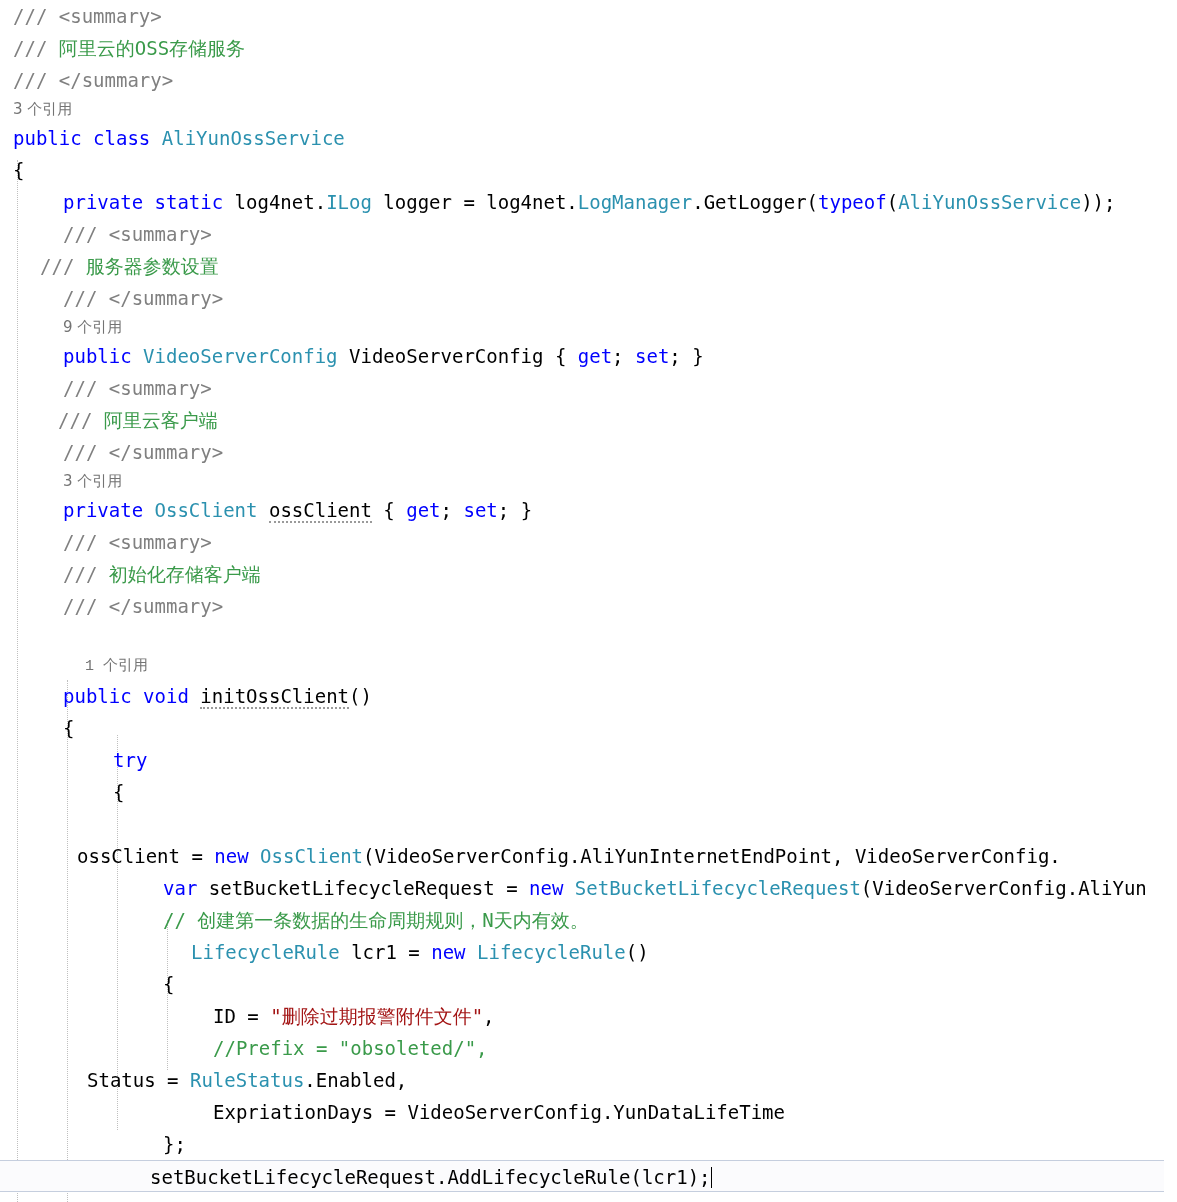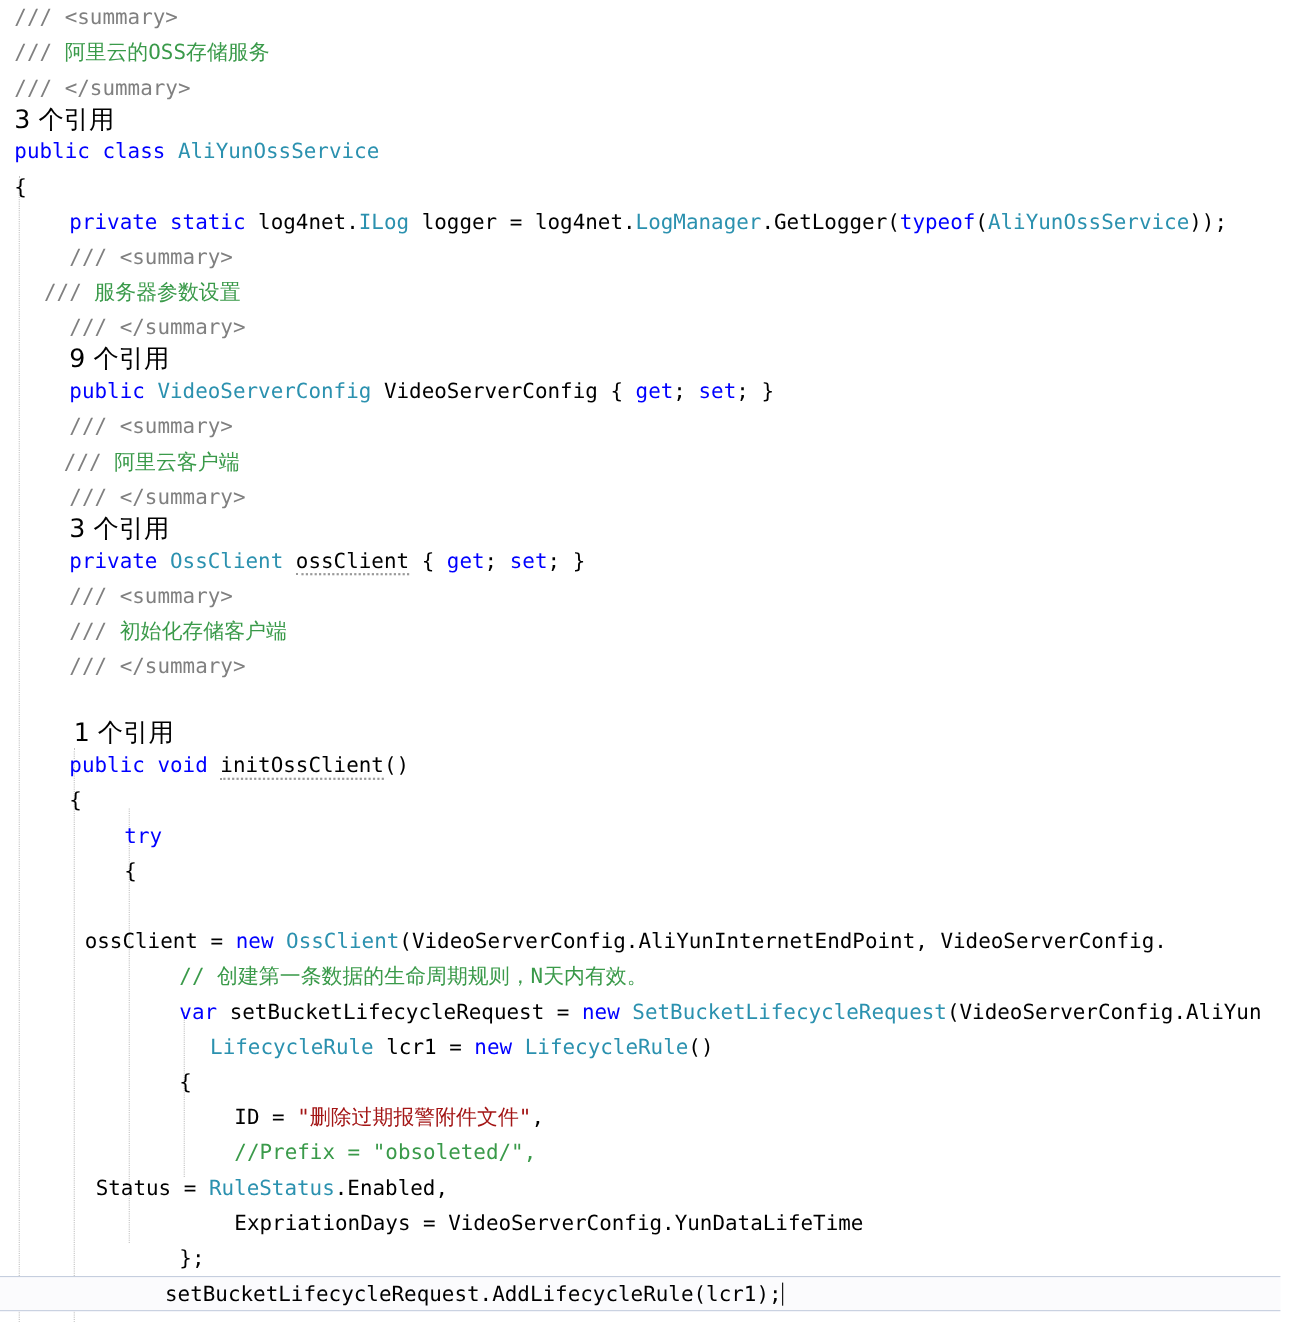--- a/index.html
+++ b/index.html
@@ -51,22 +51,22 @@
     font-size: 19px;
     letter-spacing: 0px;
     color: #000000;
     padding-left: 13px;
   }
 
   
   .line.codelens {
     height: 26px;
     line-height: 26px;
-    font-size: 23px;
-    color: #000000;
+    font-size: 15px;
+    color: #737373;
     font-family: "DejaVu Sans", "Liberation Sans", sans-serif;
   }
 
   
   .line.current {
     background: #fbfbfd;
     border-top: 1px solid #c5cede;
     border-bottom: 1px solid #c5cede;
     margin-left: -13px;
     padding-left: 13px;
@@ -121,29 +121,29 @@
       <div class="line" style="padding-left: 63px;"><span class="kw">public</span><span class="plain"> </span><span class="type">VideoServerConfig</span><span class="plain"> VideoServerConfig { </span><span class="kw">get</span><span class="plain">; </span><span class="kw">set</span><span class="plain">; }</span></div>
       <div class="line" style="padding-left: 63px;"><span class="cmt">///</span><span class="plain"> </span><span class="cmt">&lt;summary&gt;</span></div>
       <div class="line" style="padding-left: 58px;"><span class="cmt">///</span><span class="plain"> </span><span class="doc">阿里云客户端</span></div>
       <div class="line" style="padding-left: 63px;"><span class="cmt">///</span><span class="plain"> </span><span class="cmt">&lt;/summary&gt;</span></div>
       <div class="line codelens" style="padding-left: 63px;">3 个引用</div>
       <div class="line" style="padding-left: 63px;"><span class="kw">private</span><span class="plain"> </span><span class="type">OssClient</span><span class="plain"> </span><span class="plain sqig">ossClient</span><span class="plain"> { </span><span class="kw">get</span><span class="plain">; </span><span class="kw">set</span><span class="plain">; }</span></div>
       <div class="line" style="padding-left: 63px;"><span class="cmt">///</span><span class="plain"> </span><span class="cmt">&lt;summary&gt;</span></div>
       <div class="line" style="padding-left: 63px;"><span class="cmt">///</span><span class="plain"> </span><span class="doc">初始化存储客户端</span></div>
       <div class="line" style="padding-left: 63px;"><span class="cmt">///</span><span class="plain"> </span><span class="cmt">&lt;/summary&gt;</span></div>
       <div class="line" style="padding-left: 63px;">&nbsp;</div>
-      <div class="line codelens" style="padding-left: 67px;">1 个引用</div>
+      <div class="line codelens" style="padding-left: 85px; font-family: Liberation Mono, monospace;">1 个引用</div>
       <div class="line" style="padding-left: 63px;"><span class="kw">public</span><span class="plain"> </span><span class="kw">void</span><span class="plain"> </span><span class="plain sqig">initOssClient</span><span class="plain">()</span></div>
       <div class="line" style="padding-left: 63px;"><span class="plain">{</span></div>
       <div class="line" style="padding-left: 113px;"><span class="kw">try</span></div>
       <div class="line" style="padding-left: 113px;"><span class="plain">{</span></div>
       <div class="line" style="padding-left: 163px;">&nbsp;</div>
       <div class="line" style="padding-left: 77px;"><span class="plain">ossClient = </span><span class="kw">new</span><span class="plain"> </span><span class="type">OssClient</span><span class="plain">(VideoServerConfig.AliYunInternetEndPoint, VideoServerConfig.</span></div>
+      <div class="line" style="padding-left: 163px;"><span class="kw">var</span><span class="plain"> setBucketLifecycleRequest = </span><span class="kw">new</span><span class="plain"> </span><span class="type">SetBucketLifecycleRequest</span><span class="plain">(VideoServerConfig.AliYun</span></div>
       <div class="line" style="padding-left: 163px;"><span class="cmt-g">// 创建第一条数据的生命周期规则，N天内有效。</span></div>
-      <div class="line" style="padding-left: 163px;"><span class="kw">var</span><span class="plain"> setBucketLifecycleRequest = </span><span class="kw">new</span><span class="plain"> </span><span class="type">SetBucketLifecycleRequest</span><span class="plain">(VideoServerConfig.AliYun</span></div>
       <div class="line" style="padding-left: 163px; margin-left: 28px;"><span class="type">LifecycleRule</span><span class="plain"> lcr1 = </span><span class="kw">new</span><span class="plain"> </span><span class="type">LifecycleRule</span><span class="plain">()</span></div>
       <div class="line" style="padding-left: 163px;"><span class="plain">{</span></div>
       <div class="line" style="padding-left: 213px;"><span class="plain">ID = </span><span class="str">"删除过期报警附件文件"</span><span class="plain">,</span></div>
       <div class="line" style="padding-left: 213px;"><span class="cmt-g">//Prefix = "obsoleted/",</span></div>
       <div class="line" style="padding-left: 87px;"><span class="plain">Status = </span><span class="type">RuleStatus</span><span class="plain">.Enabled,</span></div>
       <div class="line" style="padding-left: 213px;"><span class="plain">ExpriationDays = VideoServerConfig.YunDataLifeTime</span></div>
       <div class="line" style="padding-left: 163px;"><span class="plain">};</span></div>
       <div class="line current" style="padding-left: 163px;"><span class="plain">setBucketLifecycleRequest.AddLifecycleRule(lcr1);</span><span class="caret"></span></div>
       <div class="line" style="padding-left: 163px;">&nbsp;</div>
     </div>

